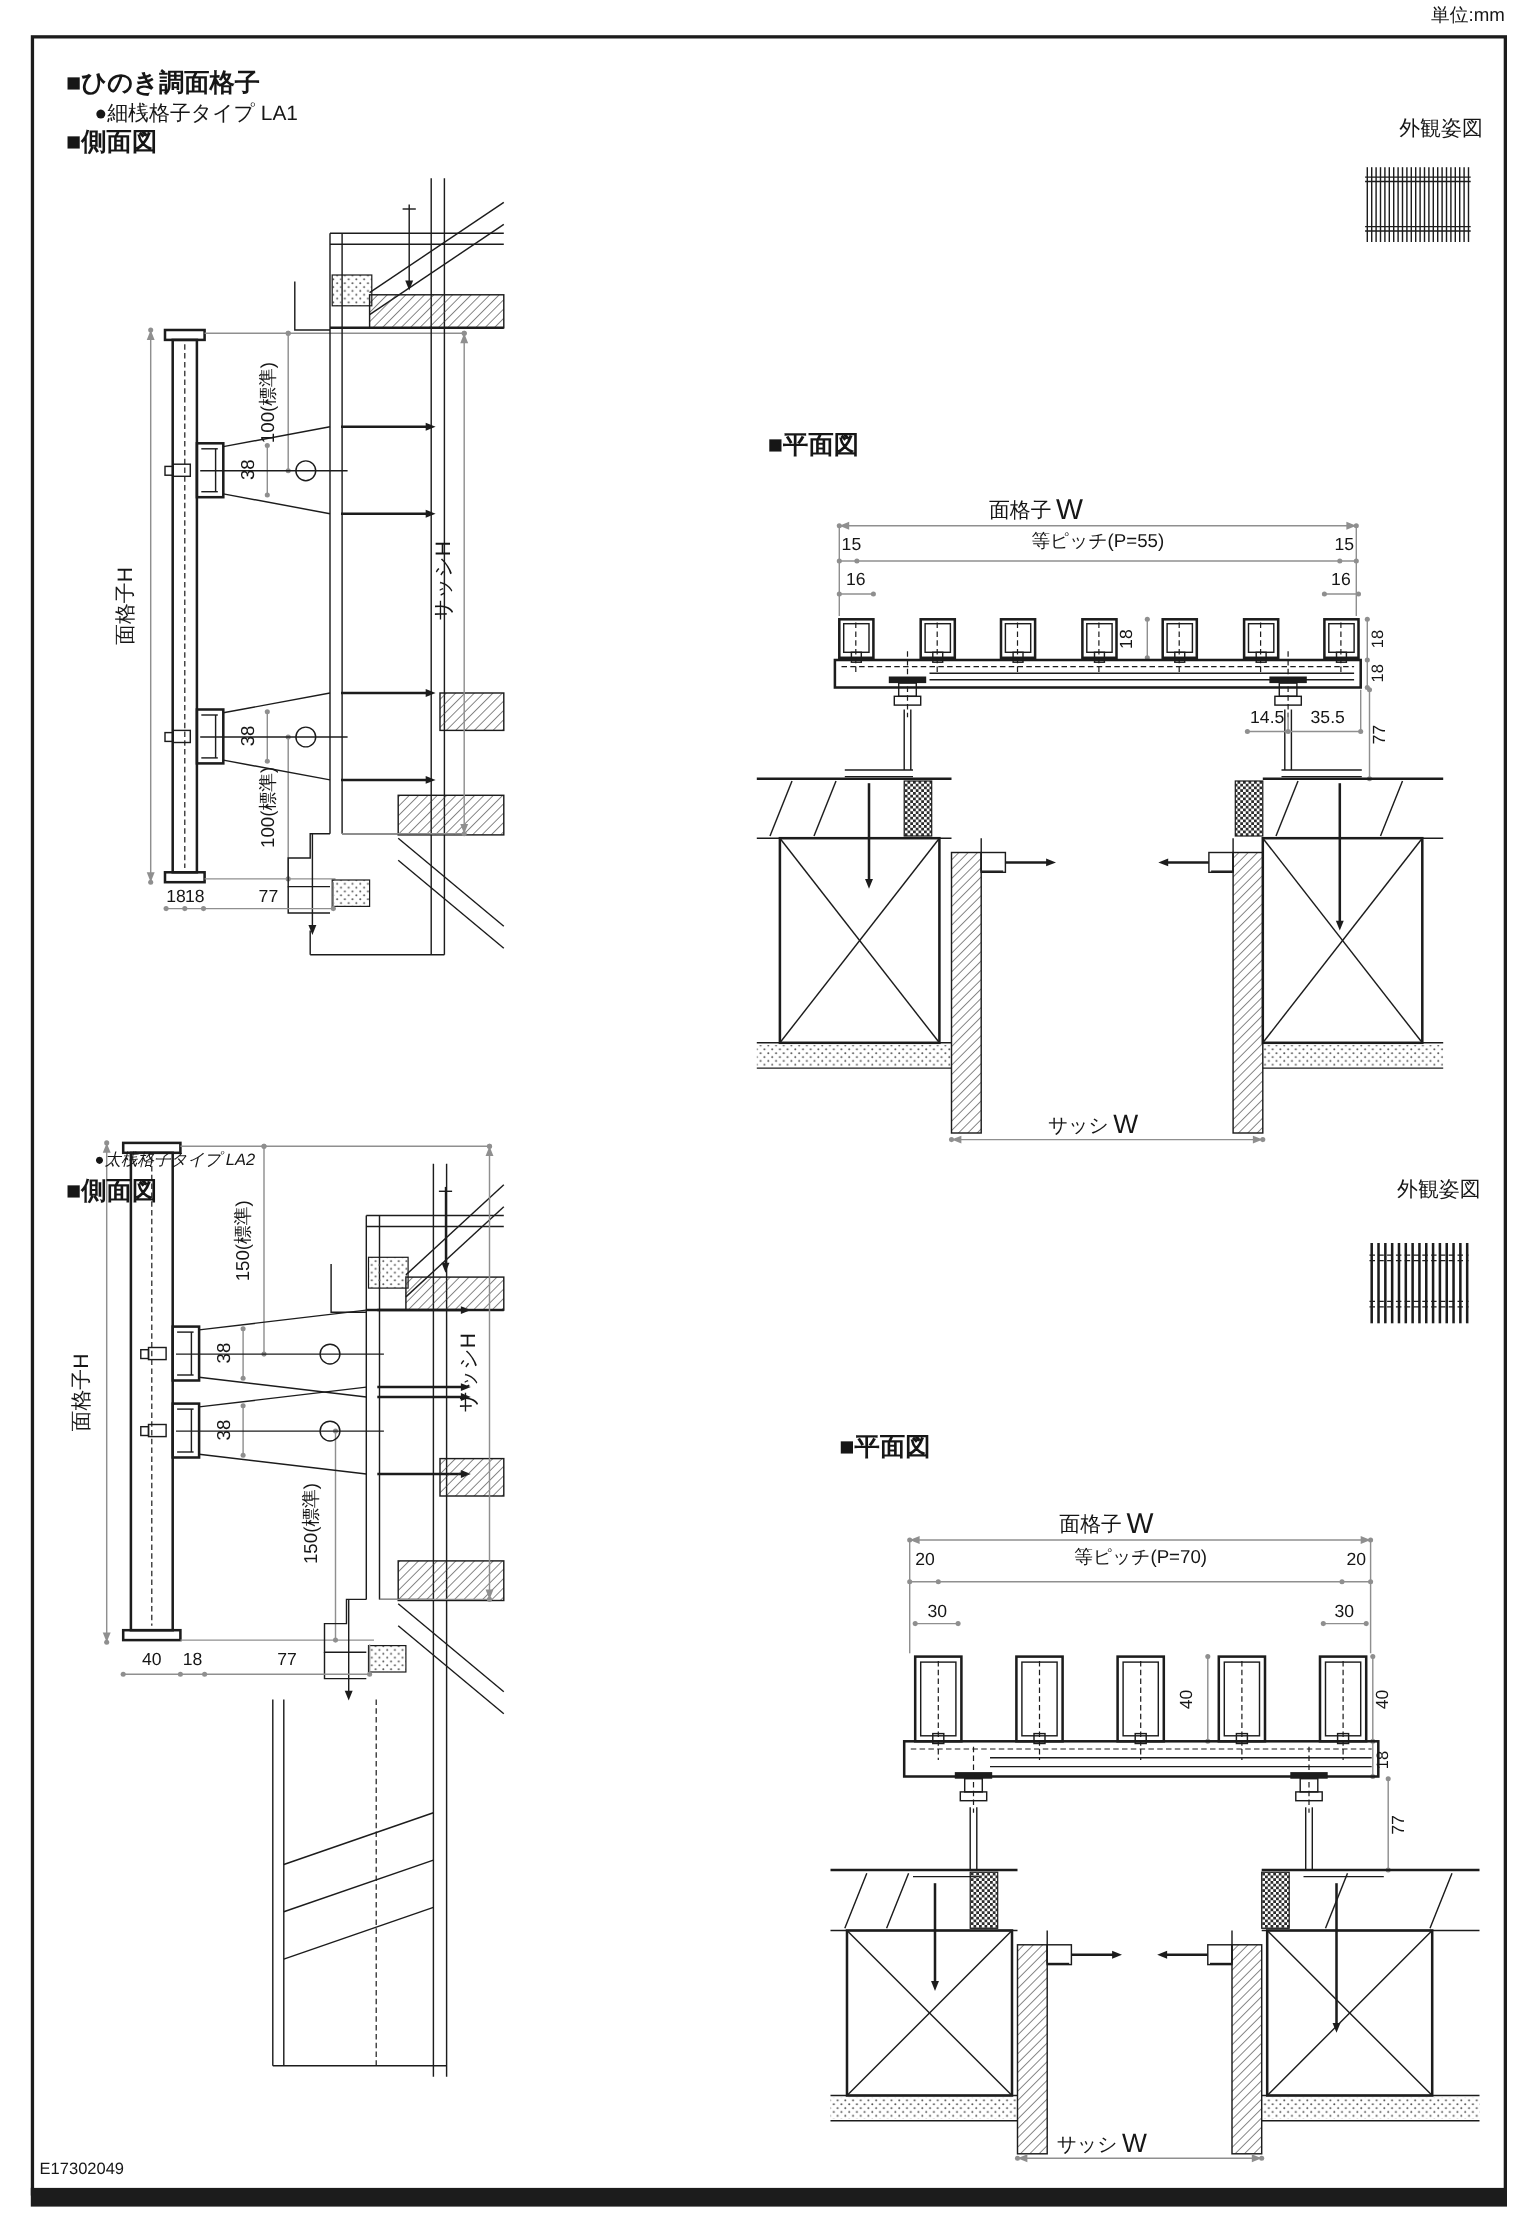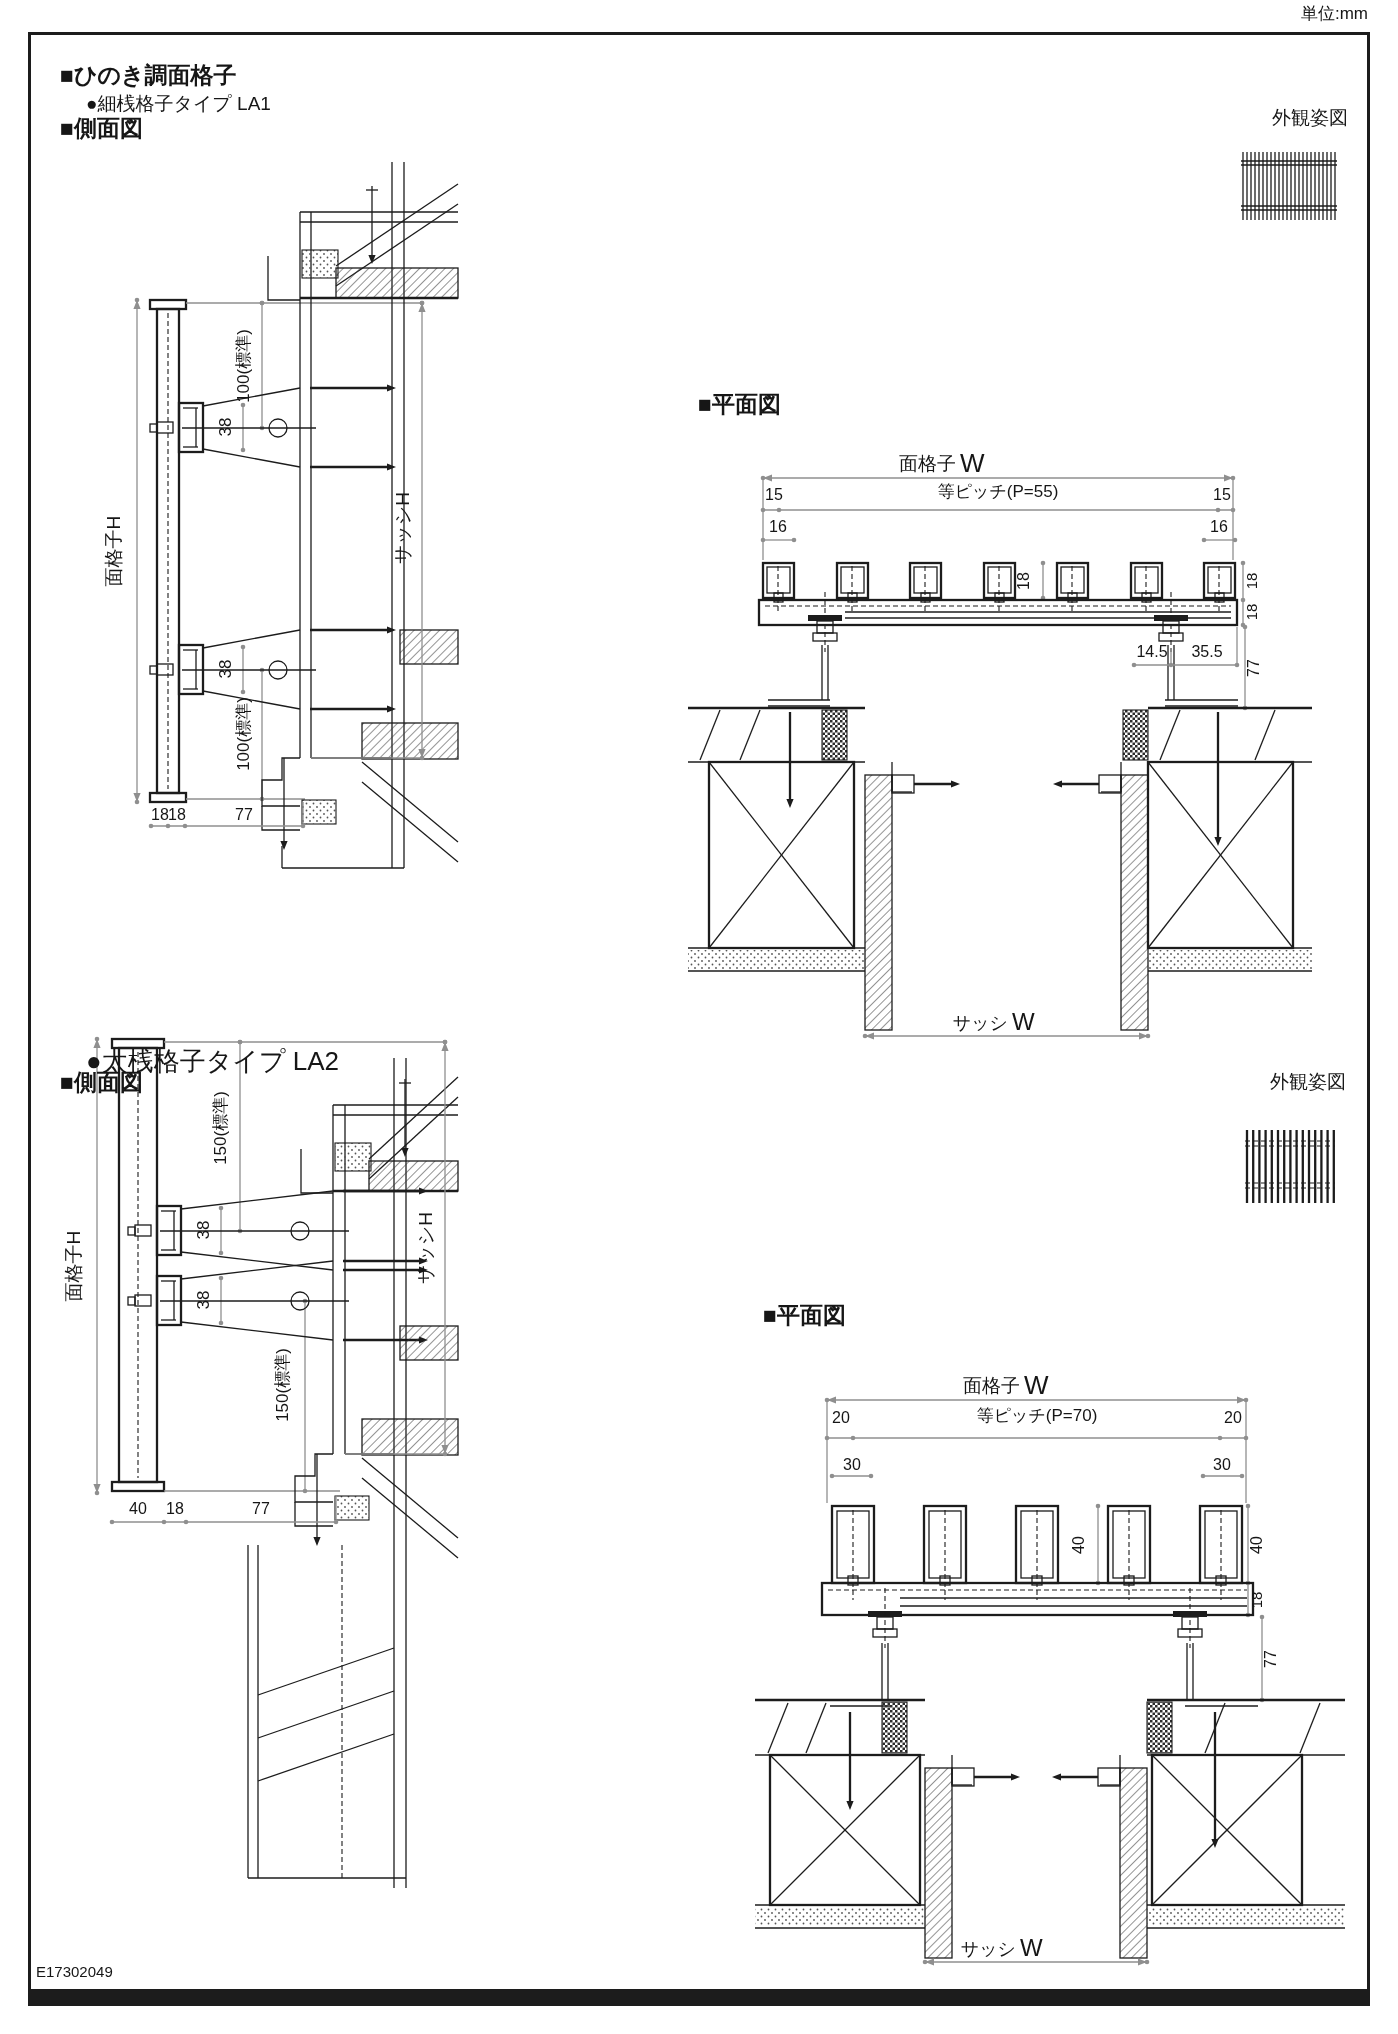--- a/index.html
+++ b/index.html
@@ -577,19 +577,19 @@
   <div class="botbar"></div>
 
   <div class="t" style="right:30px;top:5px;font-size:17px;margin-left:12px;">単位:mm</div>
 
   <div class="t b" style="left:60px;top:63px;font-size:23px;text-align:center;">■ひのき調面格子</div>
   <div class="t" style="left:86px;top:94px;font-size:19px;">●細桟格子タイプ LA1</div>
   <div class="t b" style="left:60px;top:116px;font-size:23px;">■側面図</div>
   <div class="t" style="left:1248px;top:108px;width:100px;text-align:right;font-size:19px;">外観姿図</div>
   <div class="t b" style="left:698px;top:392px;font-size:23px;">■平面図</div>
 
-  <div class="t" style="left:86px;top:1047px;font-size:26px;">●太桟格子タイプ LA2</div>
+  <div class="t" style="left:86px;top:1047px;font-size:15px;font-style:italic;">●太桟格子タイプ LA2</div>
   <div class="t b" style="left:60px;top:1070px;font-size:23px;">■側面図</div>
   <div class="t" style="left:1246px;top:1072px;width:100px;text-align:right;font-size:19px;">外観姿図</div>
   <div class="t b" style="left:763px;top:1303px;font-size:23px;">■平面図</div>
 
   <div class="t" style="left:36px;top:1964px;font-size:15px;">E17302049</div>
 </div>
 
 </body></html>

